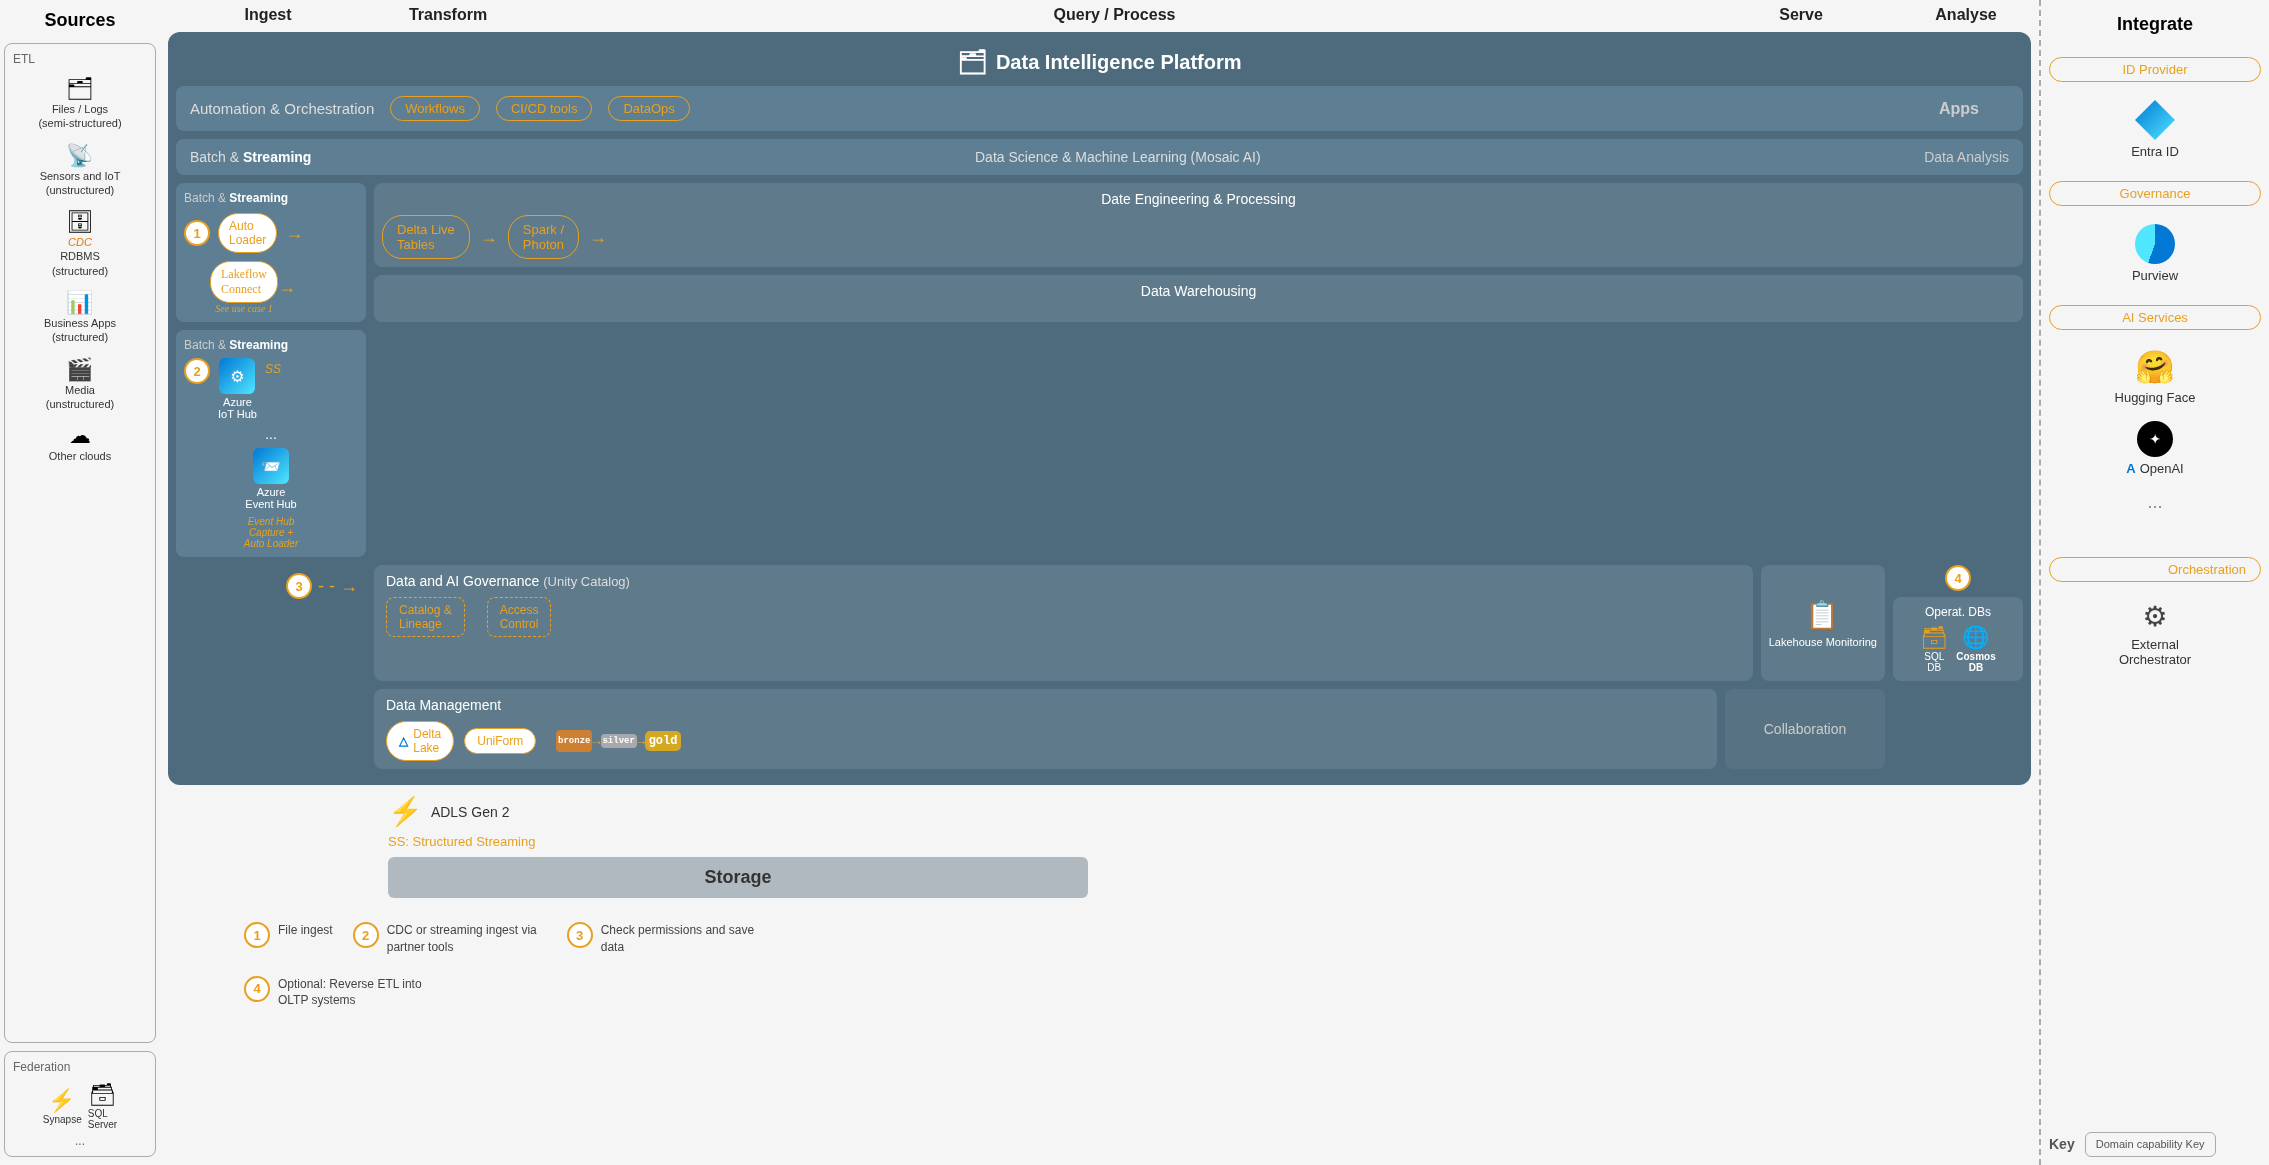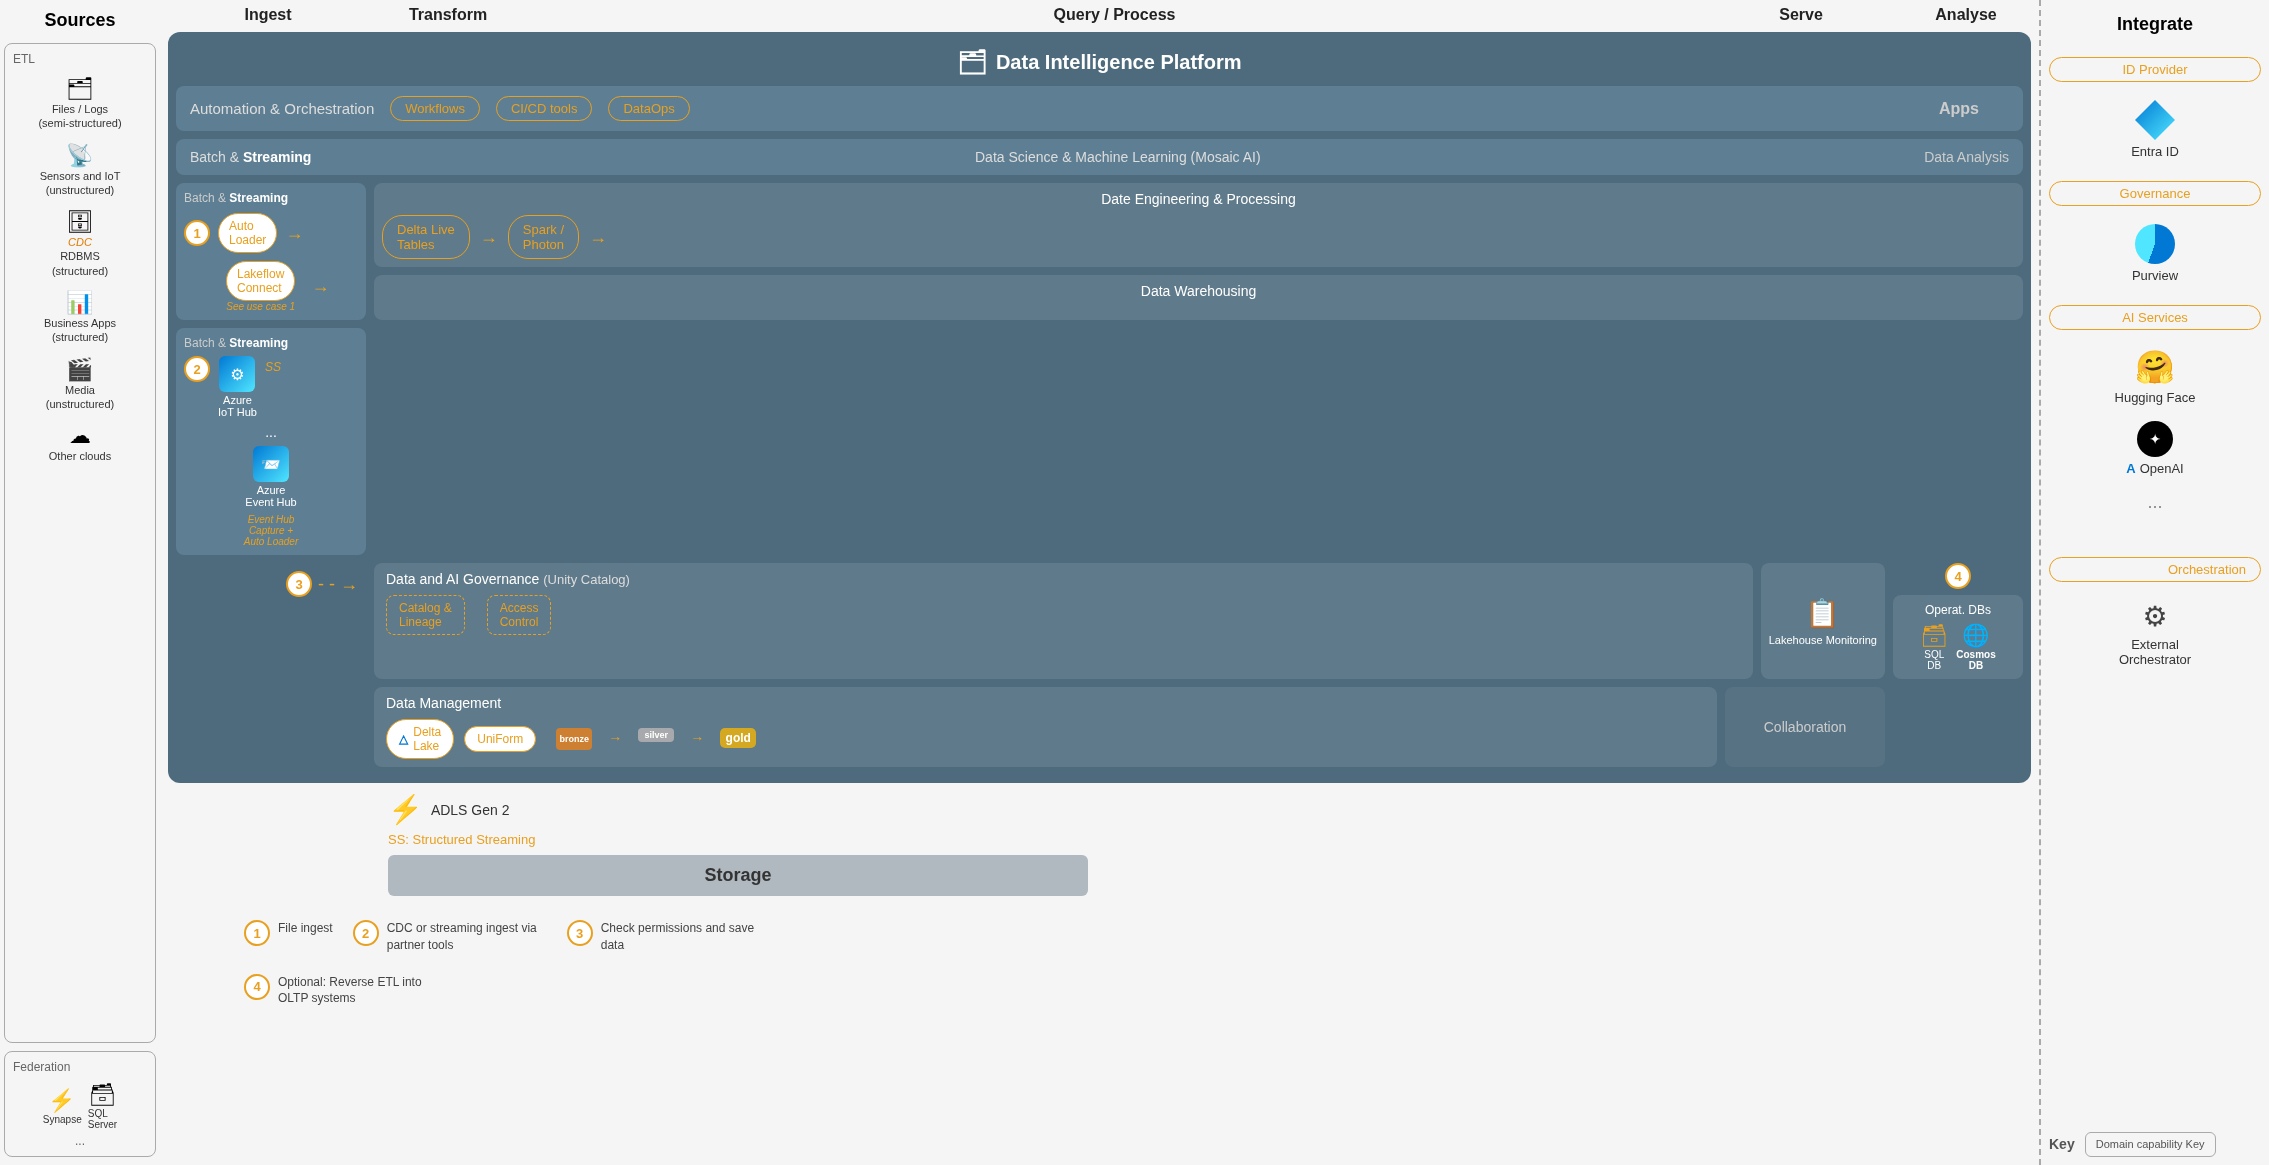--- a/index.html
+++ b/index.html
@@ -240,21 +240,21 @@
 
       <div style="display:flex; gap:8px; margin-bottom:8px;">
 
         <div style="background:#5e7f93; border-radius:8px; padding:8px; min-width:190px; display:flex; flex-direction:column; gap:8px;">
           <div style="color:#ccc; font-size:12px;">Batch &amp; <strong style="color:#fff;">Streaming</strong></div>
           <div style="display:flex; align-items:center; gap:8px;">
             <div class="num-circle">1</div>
             <div class="ingest-box">Auto<br>Loader</div>
             <div style="color:#e8a020; font-size:18px;">→</div>
           </div>
-          <div style="display:flex; align-items:center; gap:16px;">
+          <div style="display:flex; align-items:center; gap:0;font-family:Liberation Serif, serif;">
             <div style="width:26px; flex-shrink:0;"></div>
             <div style="display:flex;flex-direction:column;align-items:center;">
               <div class="ingest-box">Lakeflow<br>Connect</div>
               <div style="color:#e8a020; font-size:10px; font-style:italic;">See use case 1</div>
             </div>
             <div style="color:#e8a020; font-size:18px;">→</div>
           </div>
         </div>
 
         <div style="flex:1; display:flex; flex-direction:column; gap:8px;">
@@ -345,21 +345,21 @@
       <div style="display:flex; gap:8px; margin-bottom:8px;">
         <div style="min-width:190px;"></div>
         <div style="flex:1; background:rgba(255,255,255,0.1); border-radius:8px; padding:8px 12px;">
           <div style="color:#fff; font-size:14px; margin-bottom:8px;">Data Management</div>
           <div style="display:flex; gap:10px; align-items:center;">
             <div style="border:1.5px solid #e8a020; border-radius:20px; padding:5px 12px; color:#e8a020; font-size:12px; display:flex; align-items:center; gap:5px; background:#fff;">
               <span style="color:#0078d4; font-weight:bold;">△</span>
               Delta<br>Lake
             </div>
             <div style="border:1.5px solid #e8a020; border-radius:20px; padding:5px 12px; color:#e8a020; font-size:12px; background:#fff;">UniForm</div>
-            <div style="display:flex; align-items:flex-start; gap:16px; margin-left:10px;">
+            <div style="display:flex; align-items:center; gap:0; margin-left:10px;font-family:Liberation Mono, monospace;">
               <div style="width:36px; height:22px; border-radius:4px; background:#cd7f32; display:flex; align-items:center; justify-content:center; font-size:9px; color:white; font-weight:bold;">bronze</div>
               <div style="color:#e8a020; font-size:14px;">→</div>
               <div style="width:36px; height:14px; border-radius:4px; background:#a8a9ad; display:flex; align-items:center; justify-content:center; font-size:9px; color:white; font-weight:bold;">silver</div>
               <div style="color:#e8a020; font-size:14px;">→</div>
               <div style="width:36px; height:20px; border-radius:5px; background:#d4a820; display:flex; align-items:center; justify-content:center; font-size:12px; color:white; font-weight:bold;">gold</div>
             </div>
           </div>
         </div>
         <div style="background:rgba(255,255,255,0.05); border-radius:8px; padding:8px 14px; min-width:160px; color:#ccc; font-size:14px; text-align:center; display:flex; align-items:center; justify-content:center;">Collaboration</div>
         <div style="min-width:130px;"></div>

